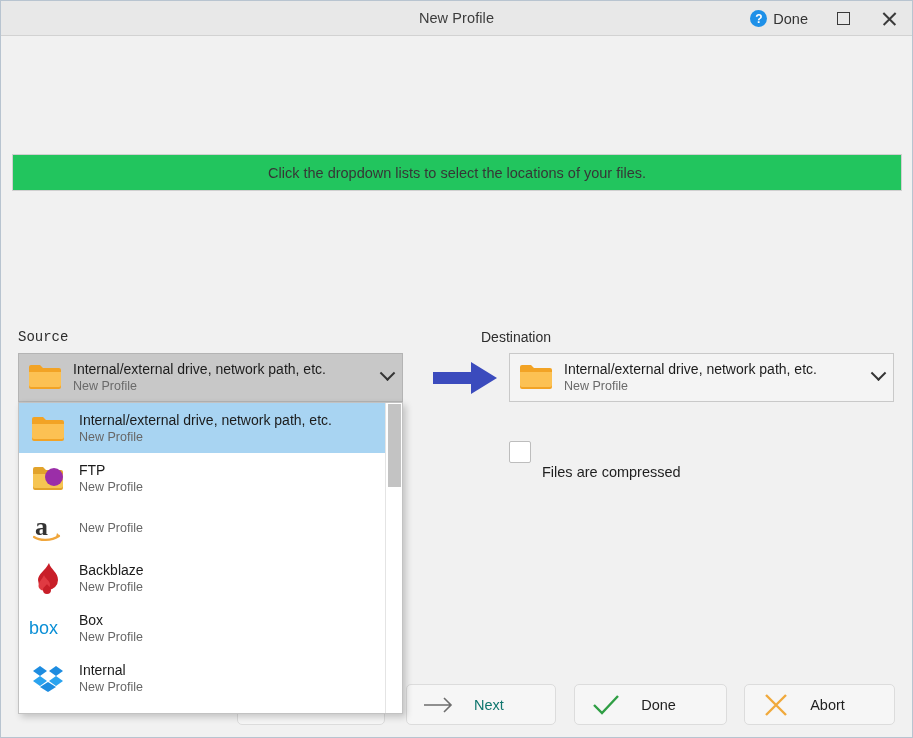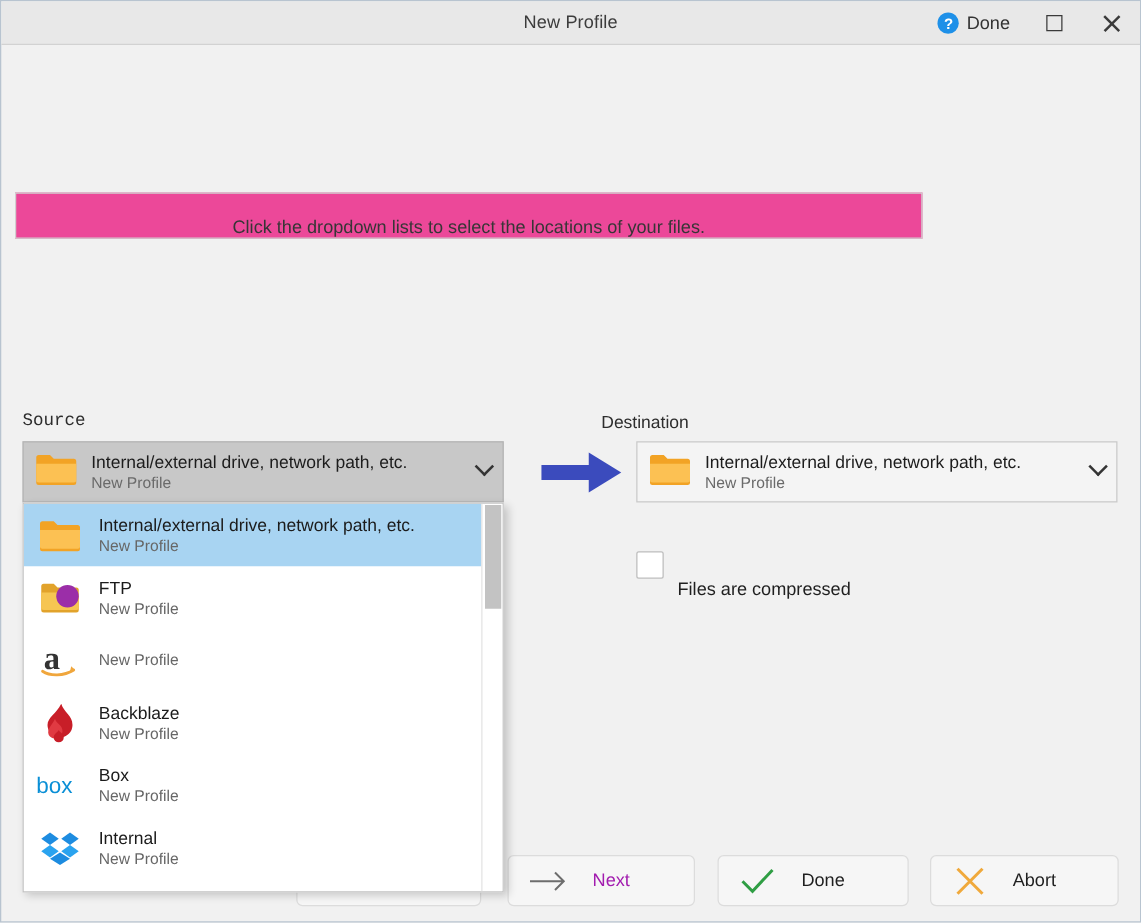--- a/index.html
+++ b/index.html
@@ -84,25 +84,25 @@
     width: 17px; height: 1.6px;
     background: #3a3a3a;
   }
   .x-glyph:before { transform: rotate(45deg); }
   .x-glyph:after  { transform: rotate(-45deg); }
 
   
   .banner {
     position: absolute;
     left: 11px; top: 153px;
-    width: 726px; height: 37px;
-    background: #ec4899;
+    width: 890px; height: 37px;
+    background: #22c55e;
     border: 1px solid #d0d0d0;
     display: flex;
-    align-items: flex-end;
+    align-items: center;
     justify-content: center;
     font-size: 14.5px;
     color: #363636;
   }
 
   
   .sec-label {
     position: absolute;
     font-size: 14px;
     color: #2d2d2d;
@@ -276,21 +276,21 @@
   }
   .btn-lbl {
     font-size: 14.5px;
     color: #1f1f1f;
     flex: 1;
     text-align: center;
     padding-right: 46px;
   }
   #btn-back { left: 236px; top: 683px; width: 148px; z-index: 10; }
   #btn-next { left: 405px; top: 683px; width: 150px; }
-  #btn-next .btn-lbl { color: #a21caf; }
+  #btn-next .btn-lbl { color: #0f766e; }
   #btn-done { left: 573px; top: 683px; width: 153px; }
   #btn-abort{ left: 743px; top: 683px; width: 151px; }
 </style>
 </head>
 <body>
 
 <div class="titlebar">
   <div class="title-text">New Profile</div>
   <div class="tb-right">
 

